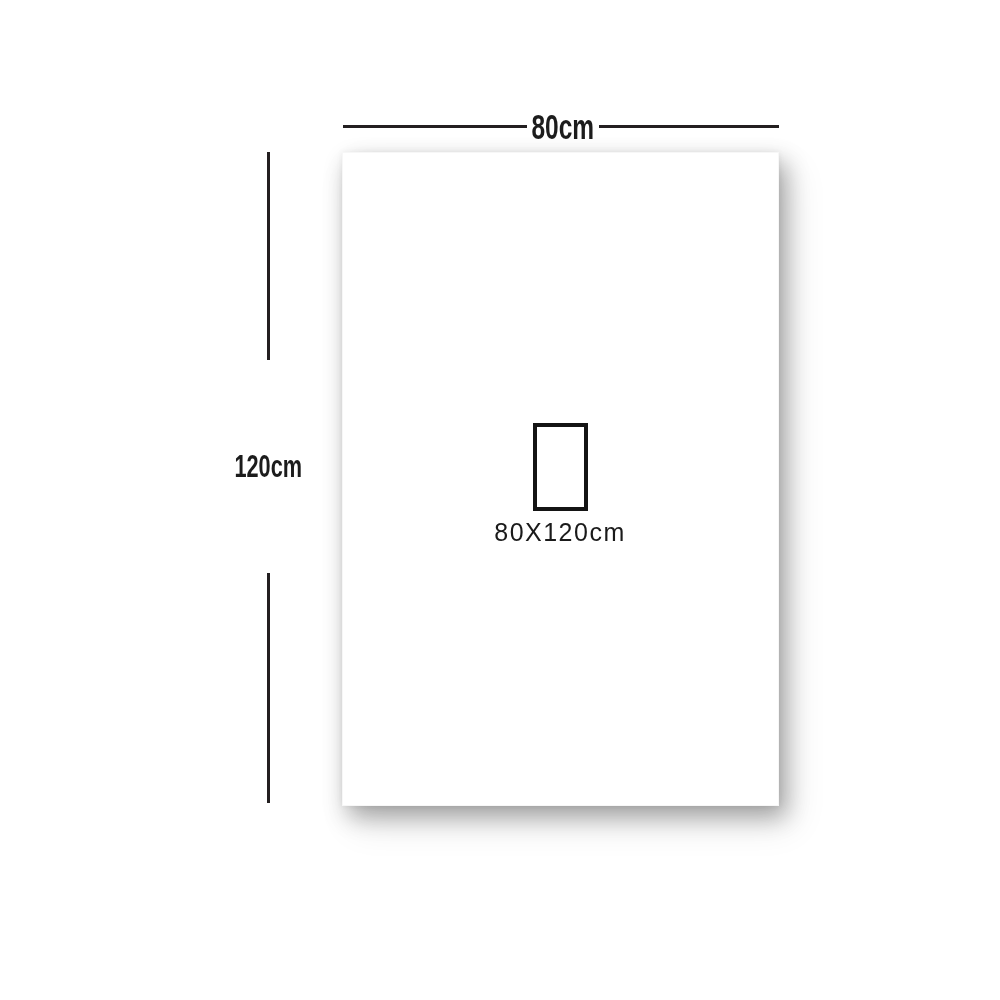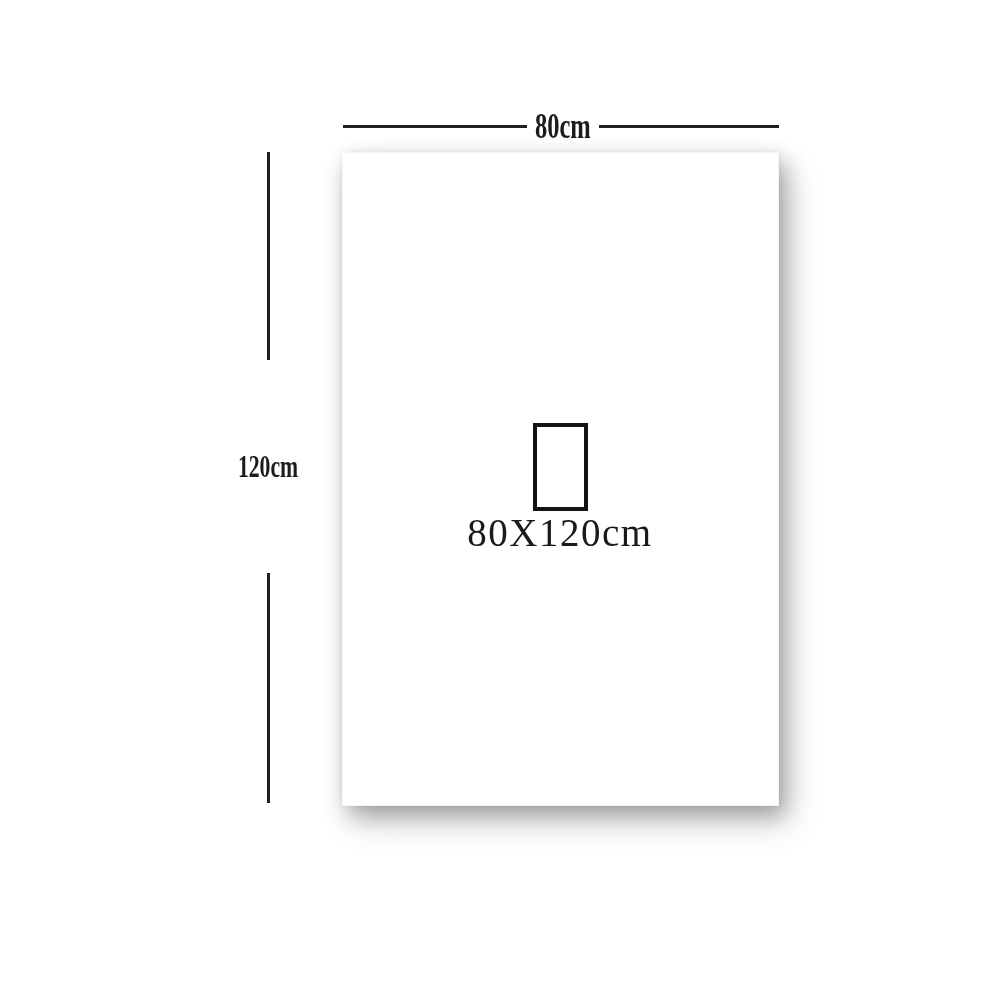--- a/index.html
+++ b/index.html
@@ -40,21 +40,20 @@
     display:flex;align-items:center;
   }
   .dim-width .seg{height:3px;background:var(--line-color);}
   .dim-width .seg-left{width:184px;}
   .dim-width .seg-right{flex:1;}
   .dim-label{
     display:flex;justify-content:center;align-items:center;
     white-space:nowrap;
     color:var(--text-color);
     font-weight:600;
-    font-family:Liberation Serif, serif;
   }
   .dim-width .dim-label{
     width:52px;margin:0 10px;
     font-size:35px;line-height:1;
   }
   .dim-label .condensed{
     display:inline-block;
     transform:scaleX(0.70);
     transform-origin:center;
   }
@@ -80,26 +79,25 @@
     left:492px;top:423px;
     width:136px;
     display:flex;flex-direction:column;align-items:center;
   }
   .size-rect{
     width:55px;height:88px;
     border:4px solid #141414;
     background:var(--panel-bg);
   }
   .size-label{
-    margin-top:2px;
-    font-size:39px;line-height:1;
+    margin-top:9px;
+    font-size:25px;line-height:1;
     letter-spacing:1.5px;
     color:#1a1a1a;
     white-space:nowrap;
-    font-family:Liberation Serif, serif;
   }
 </style>
 </head>
 <body>
 
 <div class="stage">
 
   <div class="panel"></div>
 
   <div class="dim-width">

